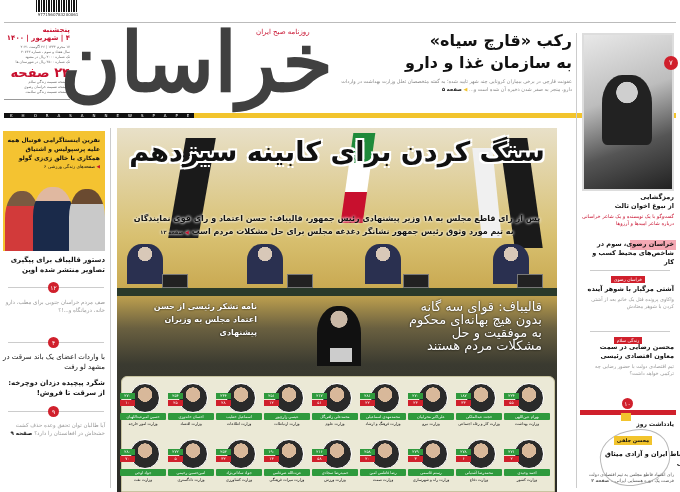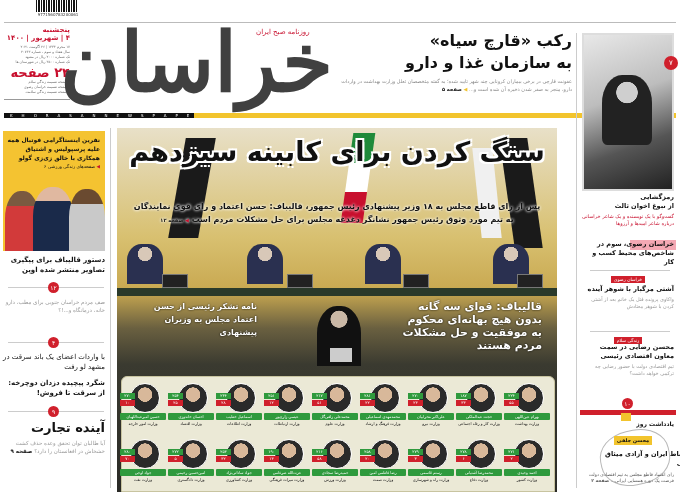--- a/index.html
+++ b/index.html
@@ -77,31 +77,31 @@
   .left-item .big { font-size: 13px; font-weight: bold; line-height: 18px; }
 
   
   #main-photo { left: 117px; top: 128px; width: 440px; height: 364px; overflow: hidden;
     background: linear-gradient(180deg,#e8e0c8 0%,#d8c070 30%,#c8a850 45%,#6a6040 55%,#3a3a30 65%,#2a2a26 100%); }
   #main-photo .flag1 { position: absolute; left: 60px; top: 10px; width: 30px; height: 100px; background: #1a1a1a; transform: skewX(-10deg); }
   #main-photo .flag2 { position: absolute; left: 230px; top: 5px; width: 22px; height: 90px; background: linear-gradient(#1f8a3a 0 33%, #fff 33% 66%, #c8102e 66%); transform: skewX(-8deg); }
   #main-photo .flag3 { position: absolute; left: 390px; top: 10px; width: 28px; height: 110px; background: #1a1a1a; transform: skewX(8deg); }
   #main-photo .flag4 { position: absolute; left: 360px; top: 20px; width: 20px; height: 90px; background: #f0f0f0; transform: skewX(6deg); }
   #main-headline { position: absolute; left: 0; top: 8px; width: 440px; text-align: center; font-size: 27px; font-weight: bold; color: #111; text-shadow: -2px -2px 0 #fff, 2px -2px 0 #fff, -2px 2px 0 #fff, 2px 2px 0 #fff; }
-  #main-sub { position: absolute; left: 0; top: 72px; width: 440px; text-align: center; font-size: 8px; font-weight: bold; color: #111; line-height: 13px; text-shadow: 0 0 3px #fff, 0 0 3px #fff; }
+  #main-sub { position: absolute; left: 0; top: 84px; width: 440px; text-align: center; font-size: 8px; font-weight: bold; color: #111; line-height: 13px; text-shadow: 0 0 3px #fff, 0 0 3px #fff; }
   #main-sub .page { font-size: 5px; }
   #main-sub .page::before { content: "◀ "; color: #c8102e; }
 
   #podium-row { position: absolute; left: 0; top: 112px; width: 440px; height: 48px; }
   .seat { position: absolute; bottom: 4px; width: 36px; height: 40px; border-radius: 40% 40% 0 0; background: radial-gradient(circle at 50% 25%,#d8c8b8 0 20%,#2a3050 21% 100%); }
   .desk { position: absolute; bottom: 0; width: 26px; height: 14px; background: #222; border: 1px solid #777; }
   #desk-band { position: absolute; left: 0; top: 160px; width: 440px; height: 8px; background: #2a3a2a; }
 
   #cap-left { position: absolute; right: 300px; top: 172px; width: 120px; text-align: right; font-size: 8px; font-weight: bold; color: #fff; line-height: 13px; text-shadow: 0 0 2px #000; }
-  #cap-right { position: absolute; right: 15px; top: 172px; width: 140px; text-align: right; font-size: 11px; font-weight: bold; color: #fff; line-height: 13px; text-shadow: 0 0 2px #000; }
+  #cap-right { position: absolute; right: 15px; top: 172px; width: 140px; text-align: right; font-size: 13px; font-weight: normal; color: #fff; line-height: 13px; text-shadow: 0 0 2px #000; }
   #speaker { position: absolute; left: 200px; top: 178px; width: 44px; height: 60px; border-radius: 45% 45% 0 0; background: radial-gradient(circle at 50% 22%,#cab8a6 0 16%,#111 17% 100%); }
   #lectern { position: absolute; left: 213px; top: 220px; width: 22px; height: 14px; background: #ccc; }
 
   #cabinet-panel { position: absolute; left: 4px; top: 248px; width: 434px; height: 116px; background: #ebe9d6; border: 1px solid #c8c4a0; border-radius: 6px 6px 0 0; }
   .minister { position: absolute; width: 46px; height: 52px; }
   .minister .face { position: absolute; left: 10px; top: 0; width: 30px; height: 30px; border-radius: 50%; background: radial-gradient(circle at 50% 38%,#d8b89a 0 32%,#2a2a2a 33% 100%); border: 1px solid #fff; }
   .minister .yes { position: absolute; left: 0; top: 10px; width: 15px; height: 6px; background: #2f9a3d; color: #fff; font-size: 4px; text-align: center; line-height: 6px; }
   .minister .no { position: absolute; left: 0; top: 17px; width: 15px; height: 6px; background: #d0202c; color: #fff; font-size: 4px; text-align: center; line-height: 6px; }
   .minister .name { position: absolute; left: 0; top: 30px; width: 46px; height: 7px; background: #2f9a3d; color: #fff; font-size: 3.8px; text-align: center; line-height: 7px; border-radius: 1px; overflow: hidden; white-space: nowrap; }
   .minister .min { position: absolute; left: 0; top: 38px; width: 46px; color: #111; font-size: 3.8px; text-align: center; white-space: nowrap; overflow: hidden; }
@@ -199,21 +199,20 @@
 <div class="num-badge" style="left:48px;top:337px">۴</div>
 <div class="left-item" style="top:352px">
   <div class="t" style="font-weight:normal">با واردات اعضای یک باند سرقت در مشهد لو رفت</div>
 </div>
 <div class="left-item" style="top:378px">
   <div class="t">شگرد پیچیده دزدان دوچرخه: از سرقت تا فروش!</div>
 </div>
 <div class="rule" style="left:8px;top:411px;width:96px"></div>
 <div class="num-badge" style="left:48px;top:406px">۹</div>
 <div class="left-item" style="top:419px">
-  <div class="big">آینده تجارت</div>
   <div class="d"><span>آیا طالبان توان تحقق وعده حذف کشت خشخاش در افغانستان را دارد؟</span> <b style="color:#111">صفحه ۹</b></div>
 </div>
 
 <div id="main-photo" class="abs">
   <div class="flag1"></div>
   <div class="flag2"></div>
   <div class="flag4"></div>
   <div class="flag3"></div>
 
   <div id="main-headline">سنگ کردن برای کابینه سیزدهم</div>

